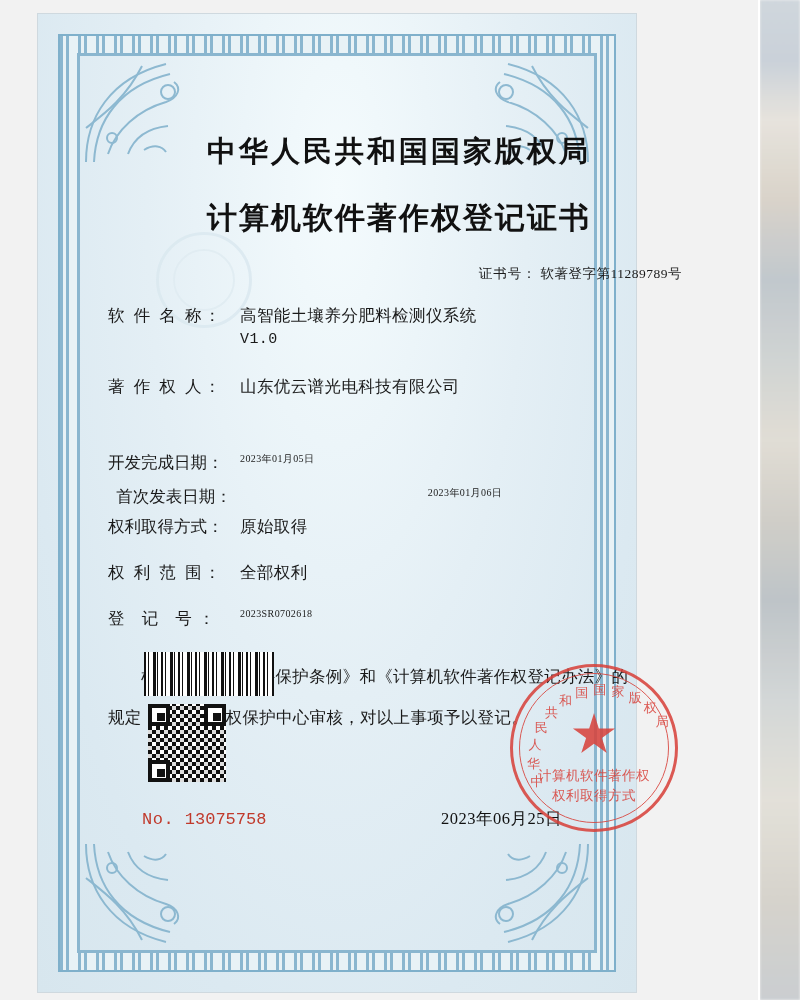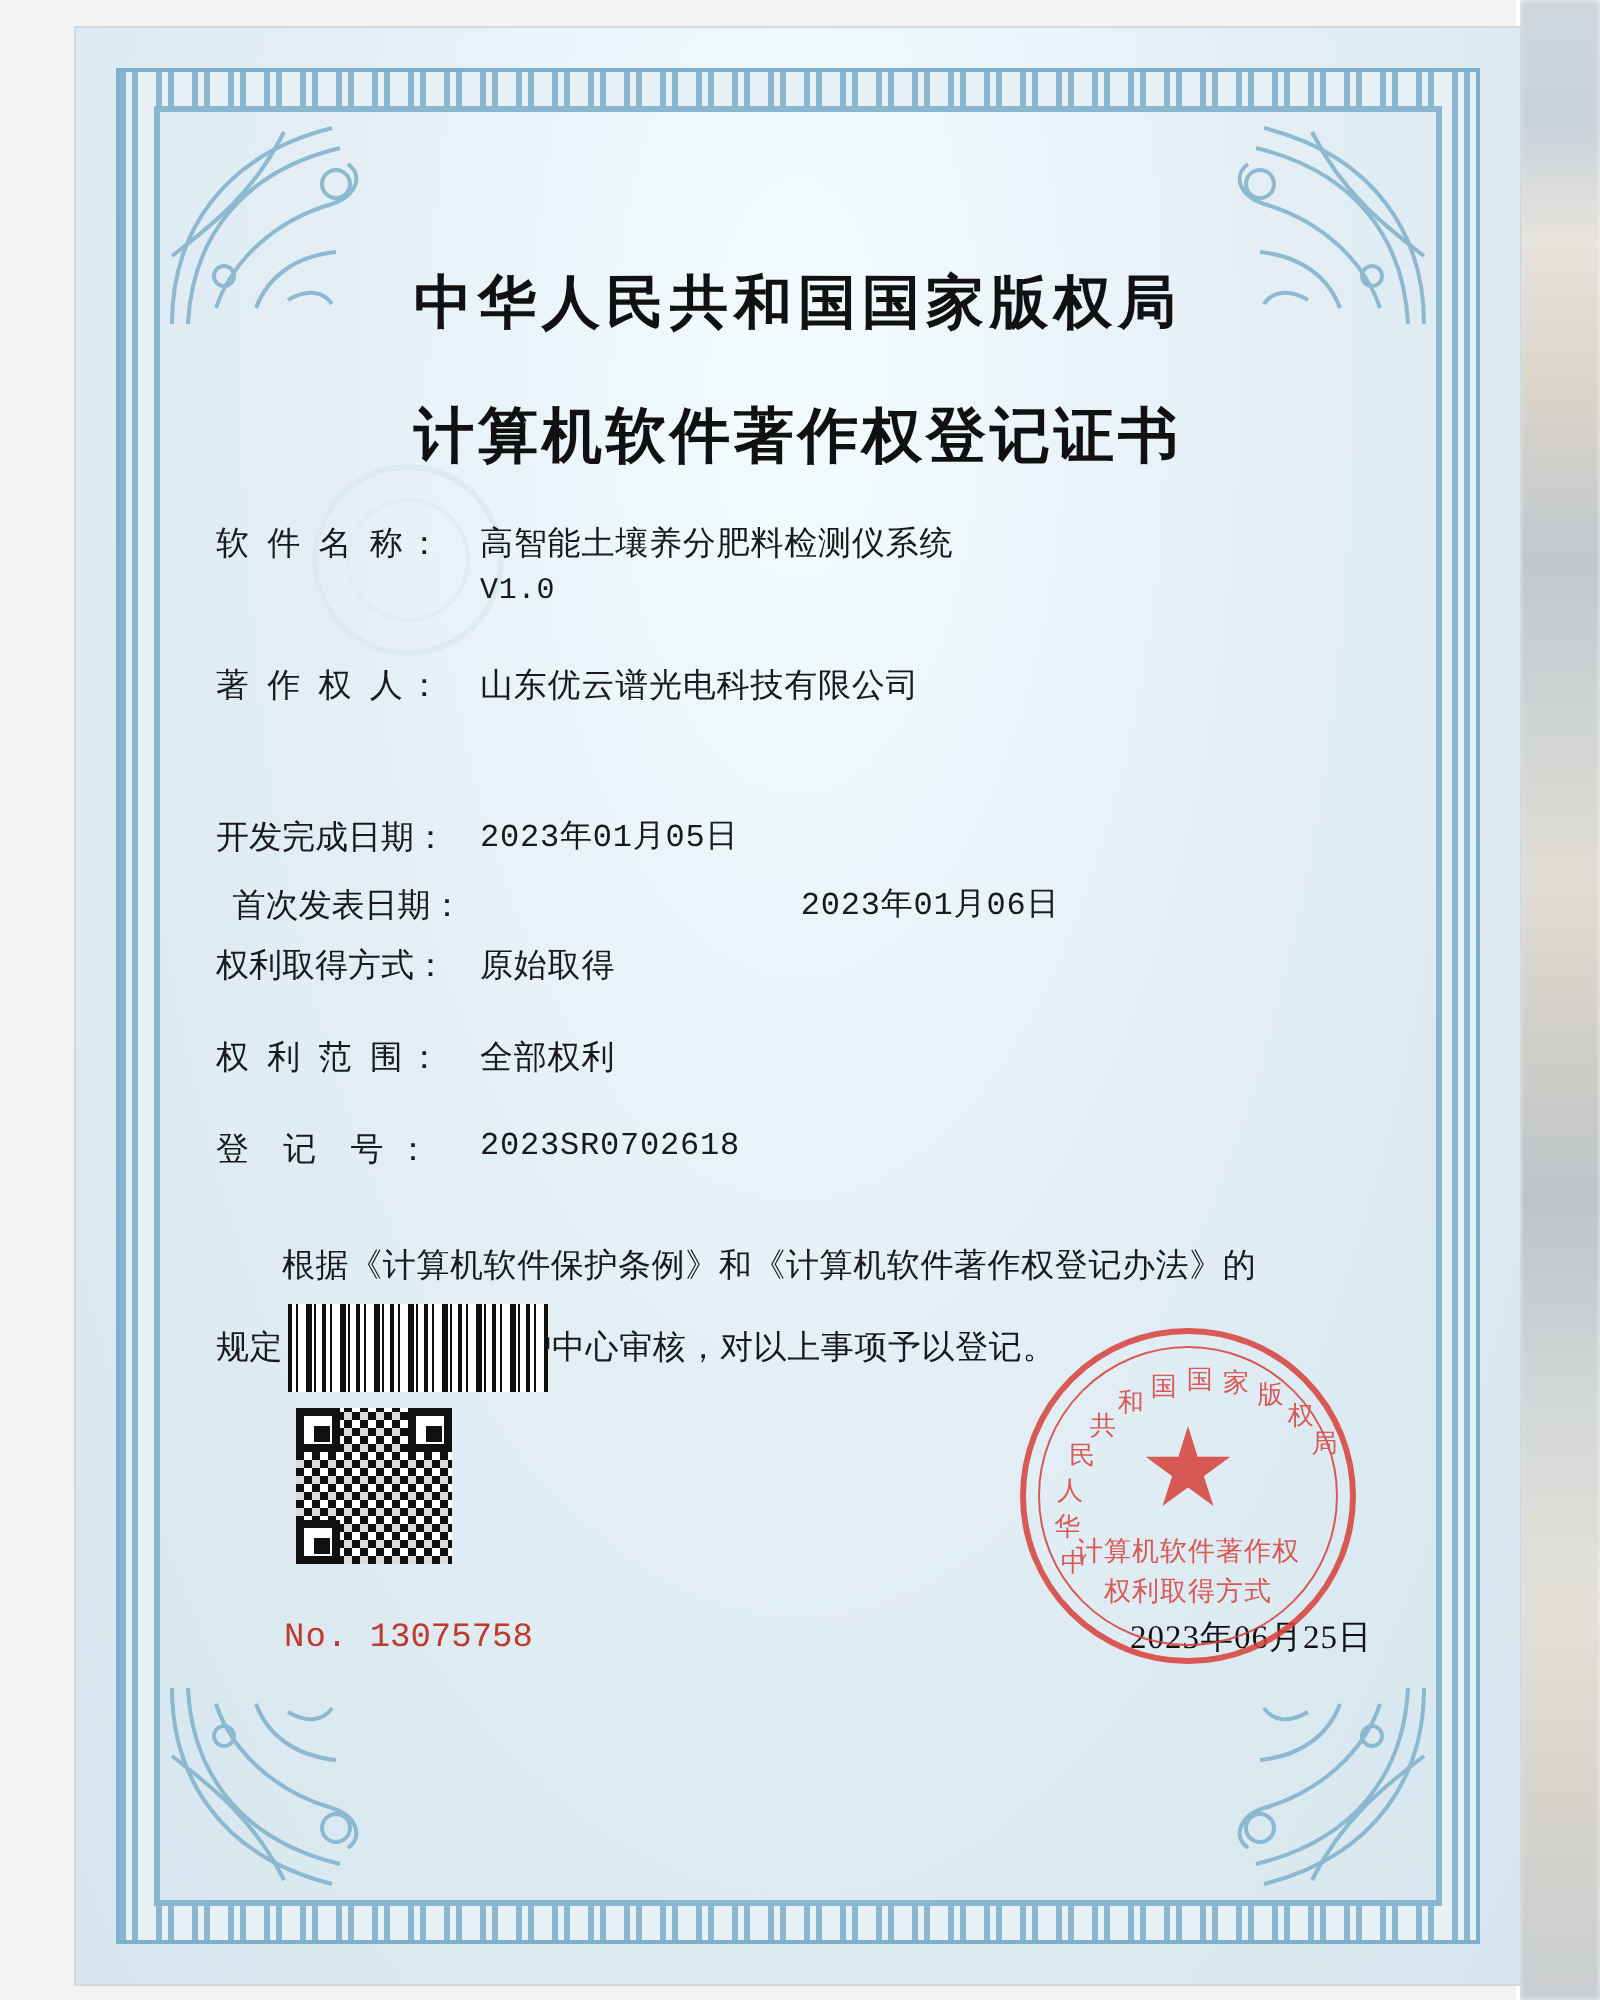--- a/index.html
+++ b/index.html
@@ -32,21 +32,21 @@
     position: absolute;
     top: 0; right: 40px;
     width: 2px; height: 1000px;
     background: #ffffff;
   }
 
   
   .sheet {
     position: absolute;
     left: 38px; top: 14px;
-    width: 722px; height: 978px;
+    width: 598px; height: 978px;
     background: #e8f2f6;
     background-image:
       radial-gradient(ellipse at 50% 18%, #f4fbfd 0%, #e4eff5 45%, #dbe9f1 75%, #d7e6ee 100%);
     box-shadow: 0 0 0 1px #cfd9df;
   }
 
   
   .border-frame {
     position: absolute;
     left: 22px; top: 22px; right: 22px; bottom: 22px;
@@ -147,21 +147,21 @@
   .field .value {
     flex: 1;
     letter-spacing: .4px;
   }
   .field .value .line2 {
     display: block;
     font-family: "Liberation Mono", monospace;
     font-size: 15px;
     margin-top: 4px;
   }
-  .mono { font-family: Liberation Mono, monospace; font-size: 16px; }
+  .mono { font-family: Liberation Serif, serif; font-size: 10px; }
 
   .gap-lg { height: 34px; }
 
   .para {
     font-size: 16.5px;
     line-height: 2.1;
     margin-top: 30px;
     text-indent: 33px;
     letter-spacing: .3px;
   }
@@ -339,20 +339,24 @@
       </svg>
     </div>
 
     <div class="watermark"></div>
 
     <div class="content">
 
       <div class="title-1">中华人民共和国国家版权局</div>
       <div class="title-2">计算机软件著作权登记证书</div>
 
+      <div class="cert-no">
+        <span class="lbl">证书号：</span>
+        <span>软著登字第11289789号</span>
+      </div>
 
       <div class="field" style="margin-top:22px;">
         <div class="label sp2">软 件 名 称：</div>
         <div class="value">
           <span>高智能土壤养分肥料检测仪系统</span>
           <span class="line2">V1.0</span>
         </div>
       </div>
 
       <div class="field" style="margin-top:28px;">

